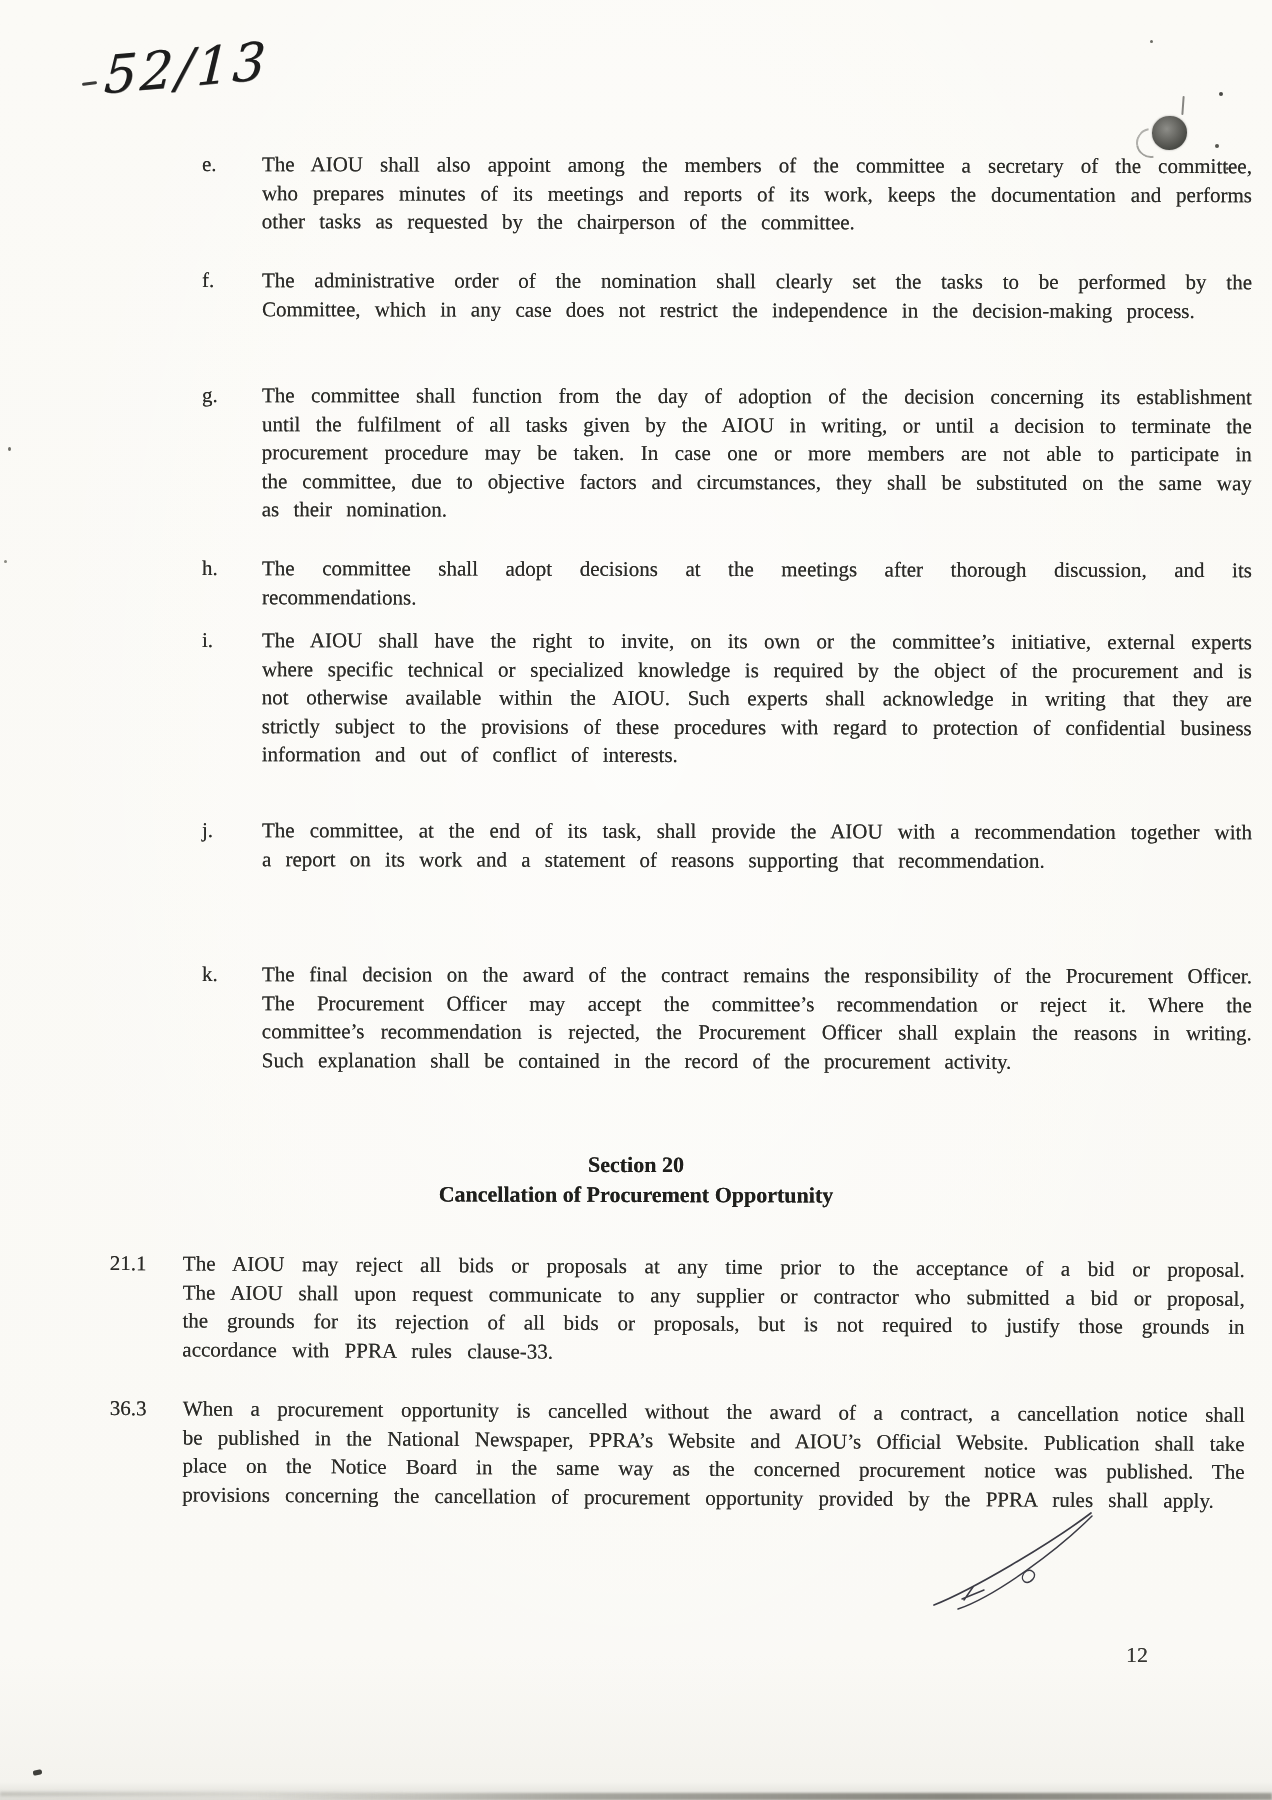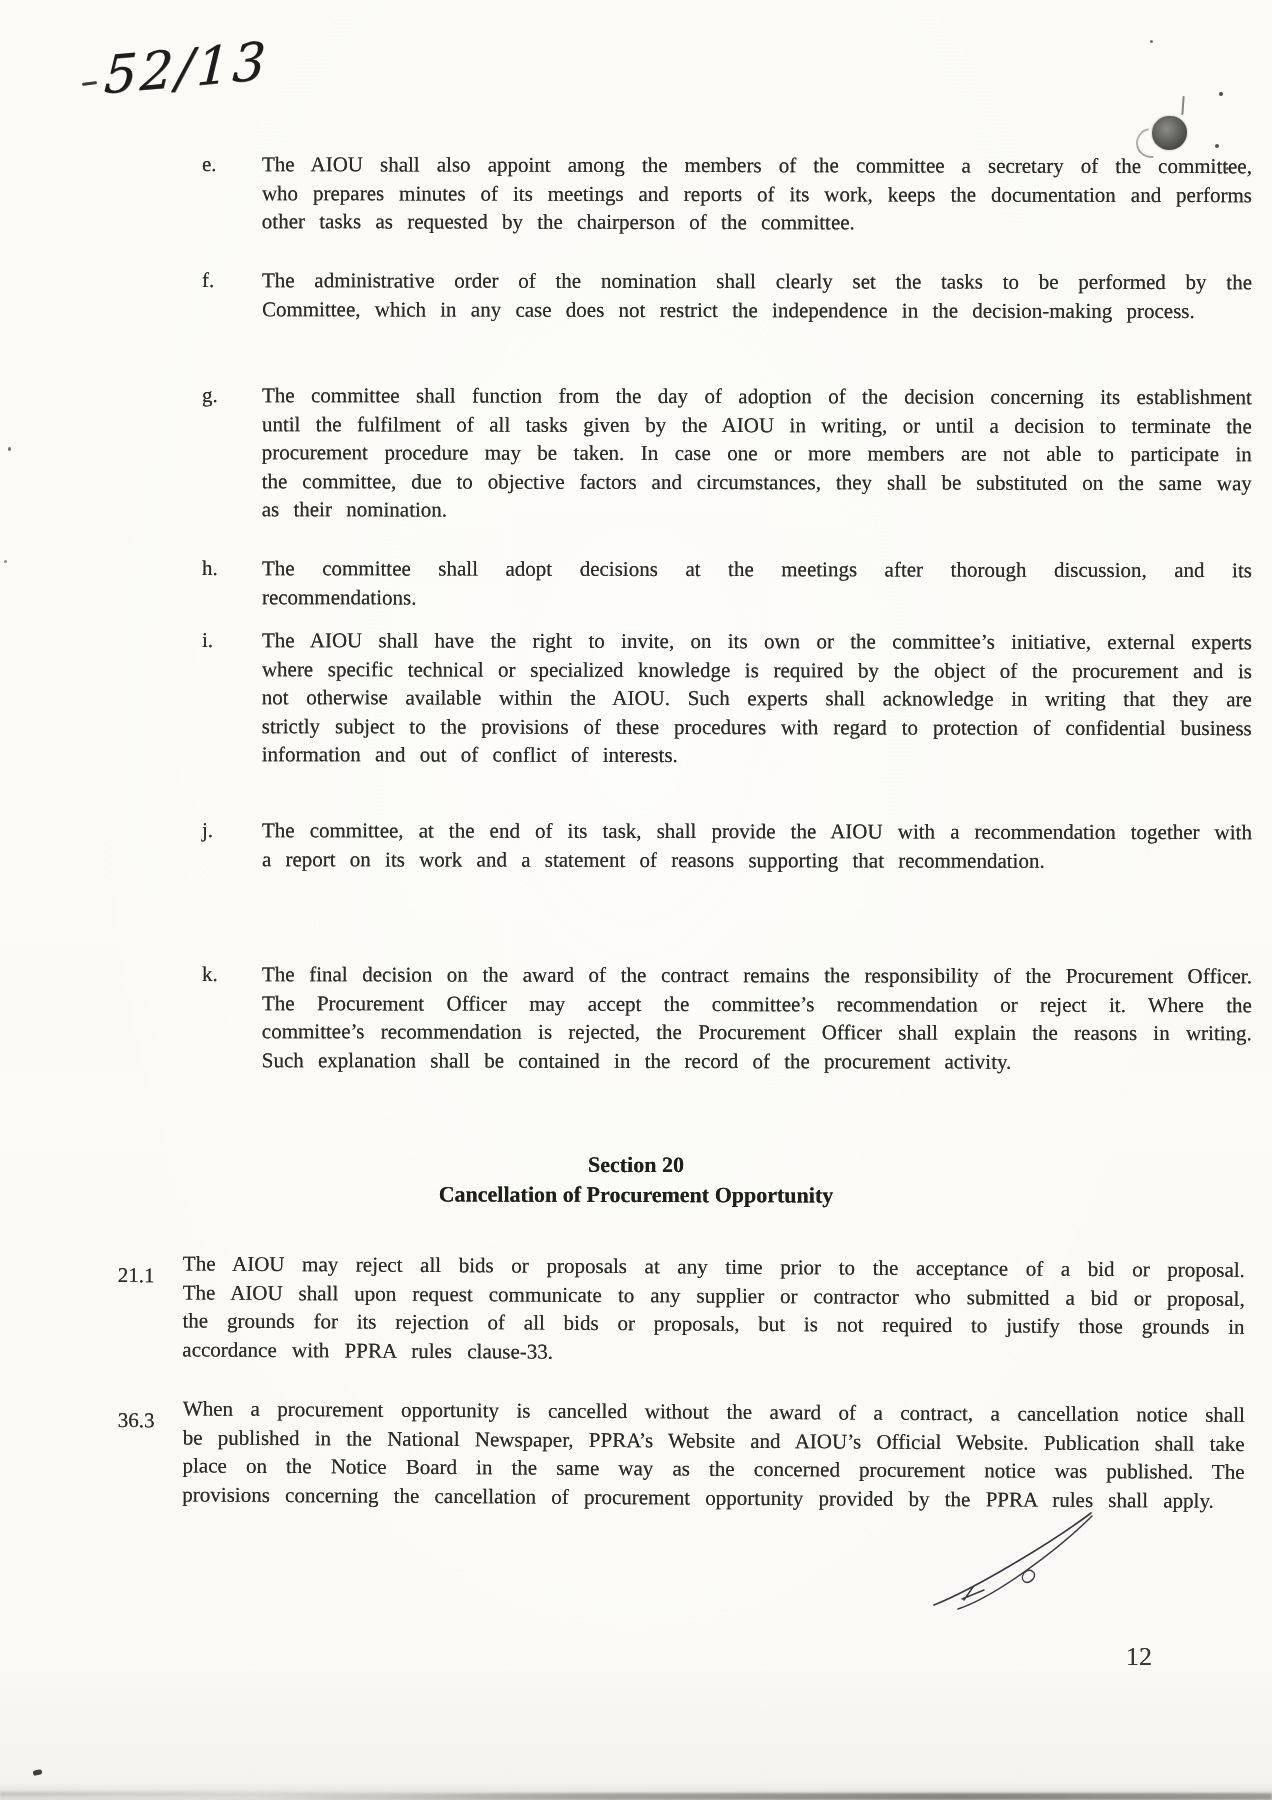--- a/index.html
+++ b/index.html
@@ -22,21 +22,21 @@
     position:absolute;
     font-size:21px;
     line-height:28.5px;
     color:#2b2b28;
     text-shadow:0 0 .5px rgba(55,55,50,.85);
   }
   .item{left:200px;width:1052px;transform:rotate(.12deg);transform-origin:left top;}
   .item .ltr{position:absolute;left:2px;top:0;}
   .item .txt{margin:0 0 0 62px;width:990px;text-align:justify;word-spacing:9px;}
   .clause{left:110px;width:1140px;transform:rotate(.35deg);transform-origin:left top;}
-  .clause .num{position:absolute;left:0;top:12px;margin-left:8px;}
+  .clause .num{position:absolute;left:0;top:0;}
   .clause .txt{margin:0 0 0 73px;width:1062px;text-align:justify;word-spacing:10px;}
   .txt{hyphens:none;}
   
   .sec-head{
     position:absolute;left:0;width:1272px;text-align:center;
     font-size:22px;font-weight:bold;color:#1f1f1c;
     text-shadow:0 0 .5px rgba(40,40,36,.9);
     transform:rotate(.15deg);
   }
   
@@ -74,21 +74,21 @@
   .s2{left:1215px;top:144px;width:4px;height:4px;background:#55554f;}
   .s3{left:1226px;top:167px;width:3px;height:3px;background:#61615b;}
   .s4{left:1150px;top:40px;width:3px;height:3px;background:#6d6d66;}
   .s5{left:8px;top:447px;width:3px;height:4px;background:#6d6d66;}
   .s6{left:4px;top:560px;width:3px;height:3px;background:#8a8a82;}
   .s7{left:33px;top:1770px;width:9px;height:5px;border-radius:2px;background:#3f3f3b;transform:rotate(-12deg);}
   
   .sig{position:absolute;left:928px;top:1502px;}
   .pagenum{
     position:absolute;left:1126px;top:1642px;
-    font-size:26px;color:#38383４;color:#383834;
+    font-size:22px;color:#38383４;color:#383834;
     text-shadow:0 0 .5px rgba(55,55,50,.8);
   }
   
   .bottom-edge{
     position:absolute;left:0;bottom:0;width:1272px;height:7px;
     background:linear-gradient(to right, rgba(120,120,112,0) 20%, rgba(120,120,112,.55) 45%, rgba(105,104,96,.75) 75%, rgba(110,109,101,.6) 100%);
     filter:blur(1.2px);
   }
   .bottom-edge2{
     position:absolute;left:0;bottom:4px;width:420px;height:4px;

